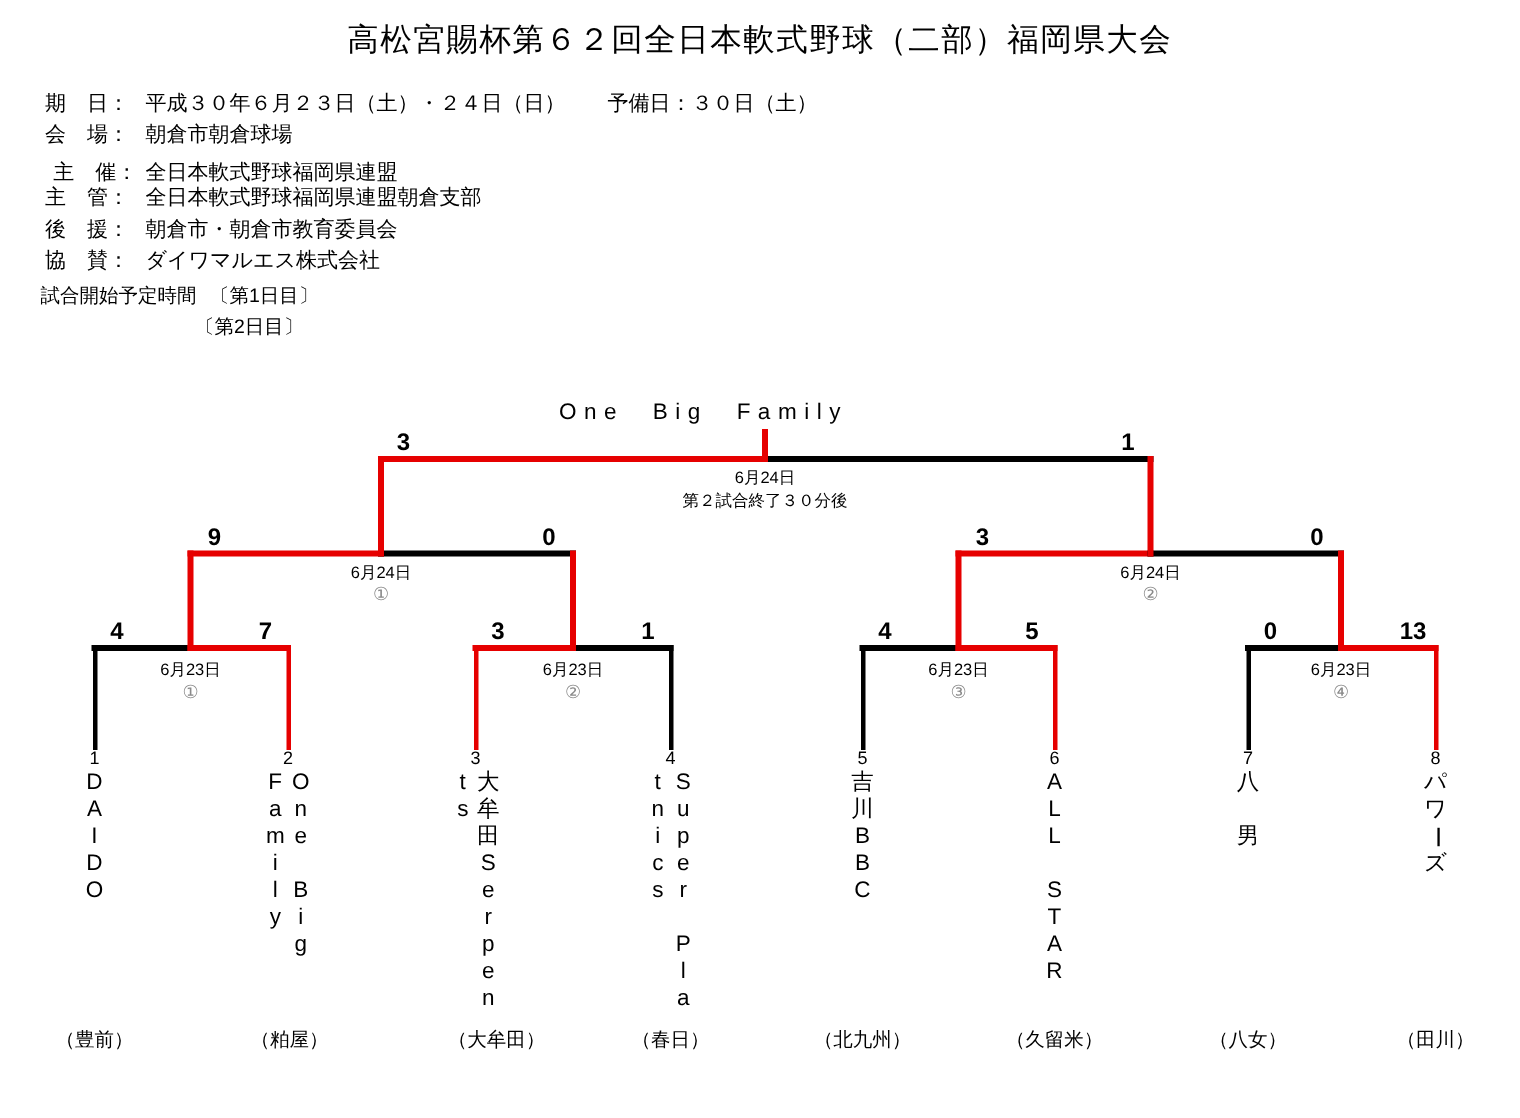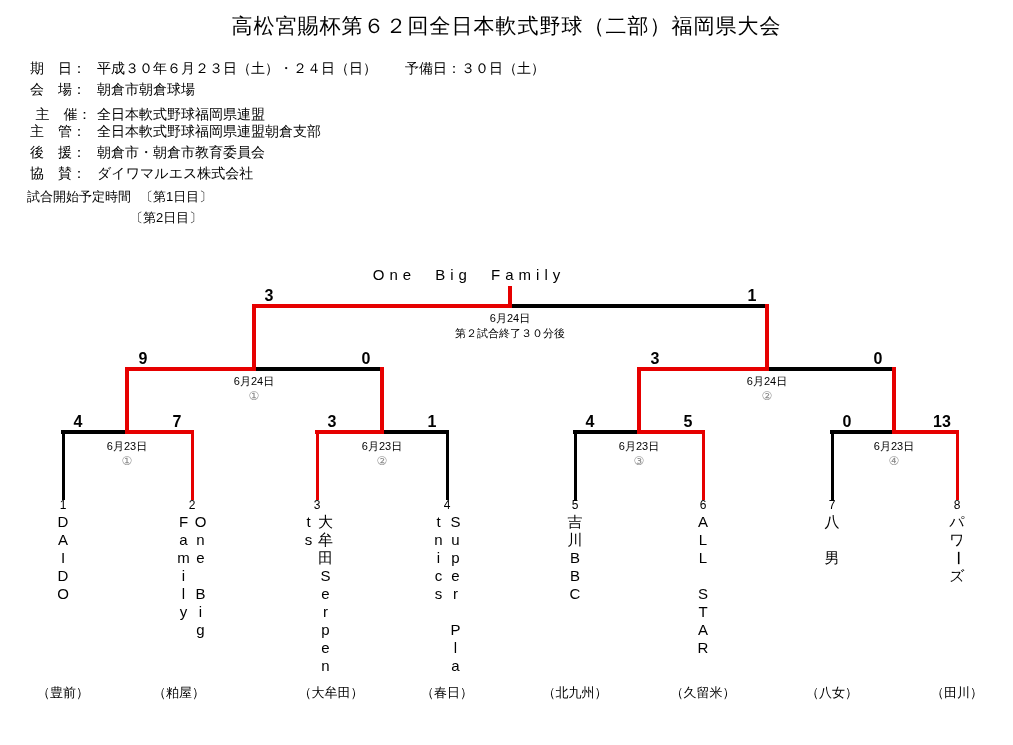--- a/index.html
+++ b/index.html
@@ -134,21 +134,21 @@
           <div class="tcol">
             <span class="tchar">F</span>
             <span class="tchar">a</span>
             <span class="tchar">m</span>
             <span class="tchar">i</span>
             <span class="tchar">l</span>
             <span class="tchar">y</span>
           </div>
         </div>
       </div>
-      <div class="region" style="left: 179px; top: 684px;">（粕屋）</div>
+      <div class="region" style="left: 193px; top: 684px;">（粕屋）</div>
       <div class="team" style="left: 272px; top: 497px;">
         <div class="tnum">3</div>
         <div class="tname">
           <div class="tcol">
             <span class="tchar">大</span>
             <span class="tchar">牟</span>
             <span class="tchar">田</span>
             <span class="tchar">S</span>
             <span class="tchar">e</span>
             <span class="tchar">r</span>

